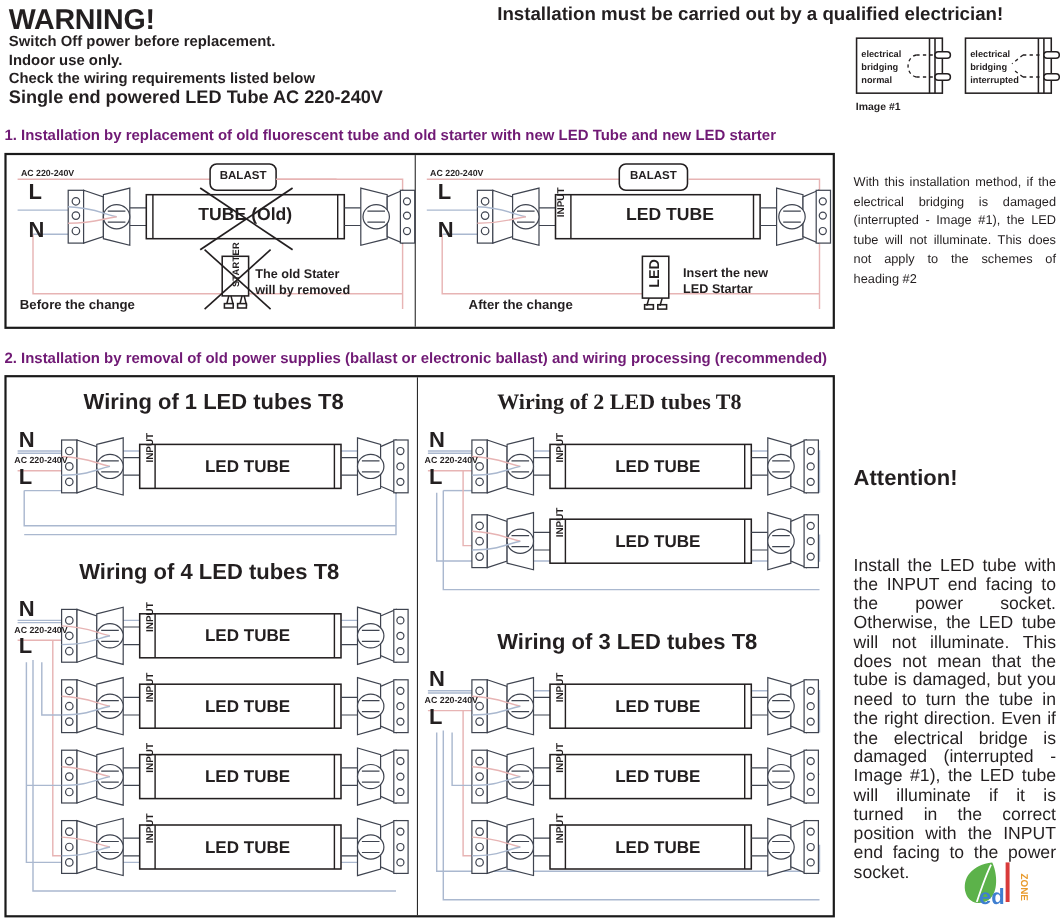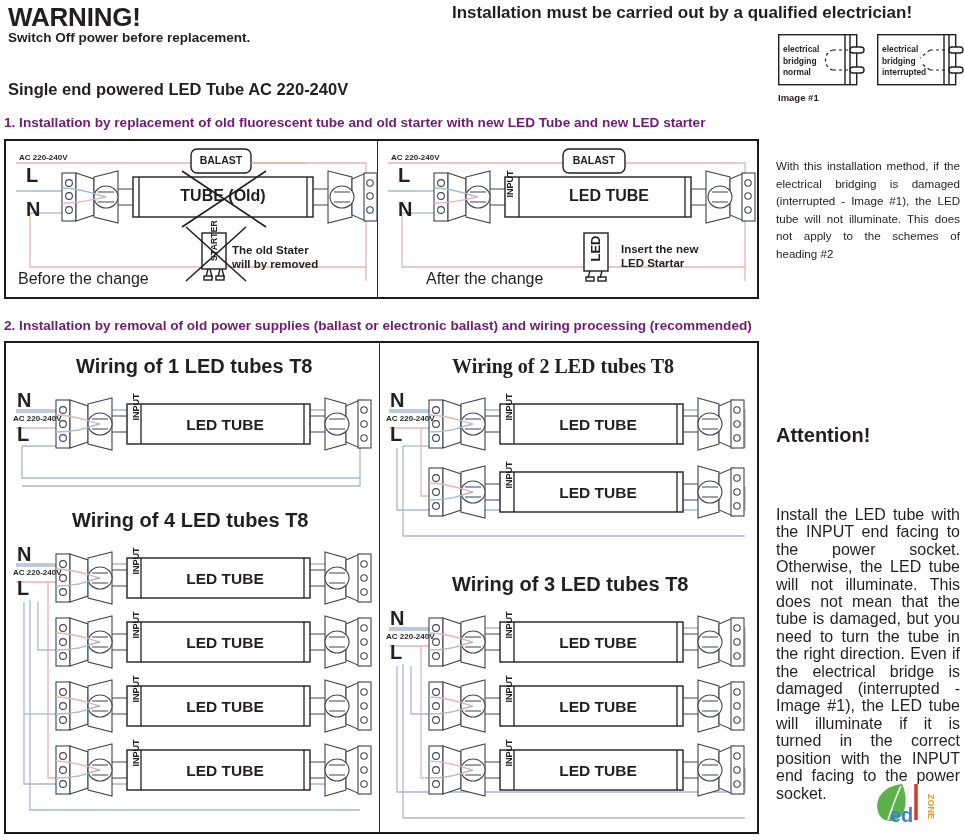--- a/index.html
+++ b/index.html
@@ -71,21 +71,21 @@
   }
   #attn-body { left:776px; top:490px; width:184px; font-size:16px; line-height:17.4px;margin-top:16px; }
 
   
   .wire-title {
     position:absolute; font-size:20px; font-weight:bold; color:#231f20;
     white-space:nowrap;
   }
 
   
-  .big-cap { position:absolute; font-size:16px; font-weight:normal; color:#231f20; }
+  .big-cap { position:absolute; font-size:12px; font-weight:bold; color:#231f20; }
   .small-note { position:absolute; font-size:11.5px; font-weight:bold; line-height:14px; color:#231f20; }
 
   
   svg { display:block; overflow:visible; }
   .wire-n { stroke:#aab8cf; stroke-width:1.3; fill:none; }
   .wire-l { stroke:#e7b4b4; stroke-width:1.3; fill:none; }
   .ink { stroke:#3f4450; stroke-width:1.1; fill:none; }
   .ink-f { stroke:#3f4450; stroke-width:1.1; fill:#fff; }
   .blk { stroke:#231f20; stroke-width:1.4; fill:none; }
   .blk-f { stroke:#231f20; stroke-width:1.4; fill:#fff; }
@@ -100,20 +100,22 @@
   
   .logo { position:absolute; left:872px; top:778px; width:70px; height:58px; }
 </style>
 </head>
 <body>
 
 <div class="hdr-warning">WARNING!</div>
 
 <div class="hdr-lines">
   <div>Switch Off power before replacement.</div>
+  <div>Indoor use only.</div>
+  <div>Check the wiring requirements listed below</div>
 </div>
 
 <div class="hdr-single">Single end powered LED Tube AC 220-240V</div>
 <div class="hdr-qualified">Installation must be carried out by a qualified electrician!</div>
 
 <div class="bridge-wrap">
   <svg width="182" height="52" viewBox="0 0 182 52">
 
     <rect x="0.7" y="0.7" width="78" height="50" class="blk-f"></rect>
     <line x1="67" y1="0.7" x2="67" y2="50.7" stroke="#231f20" stroke-width="1.4"></line>

